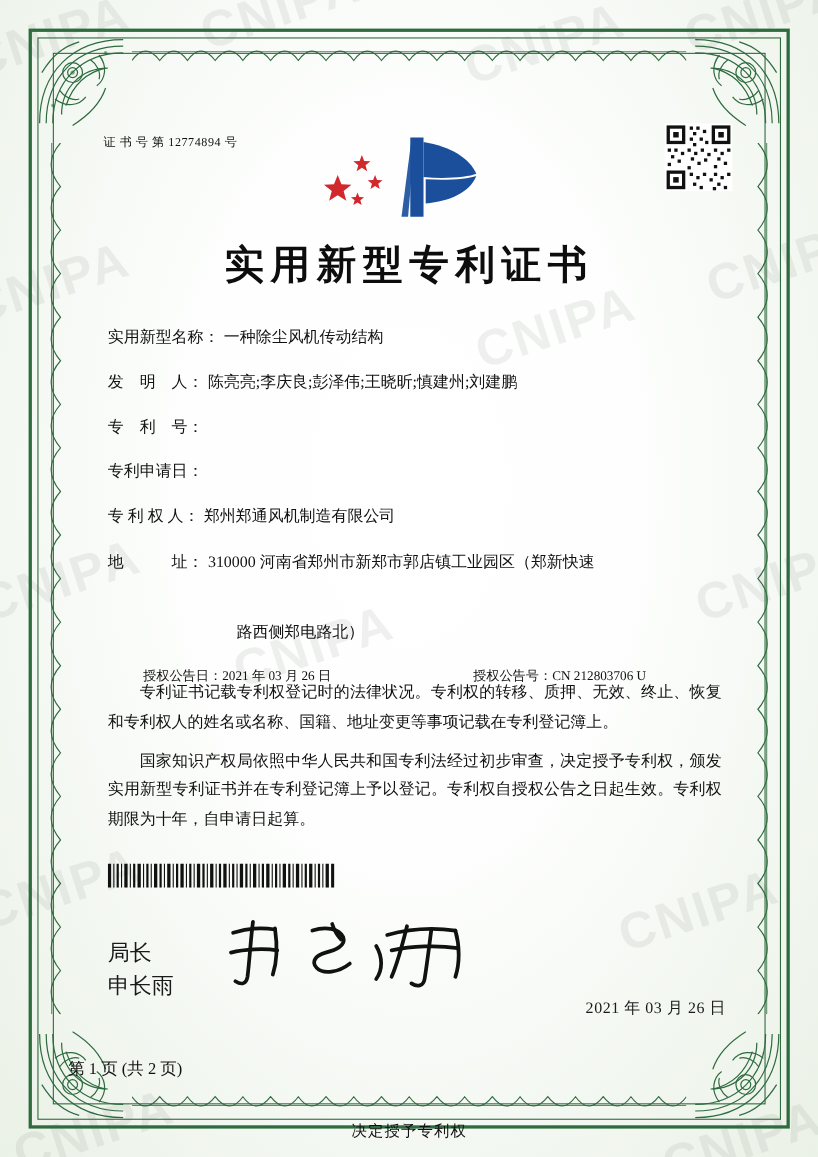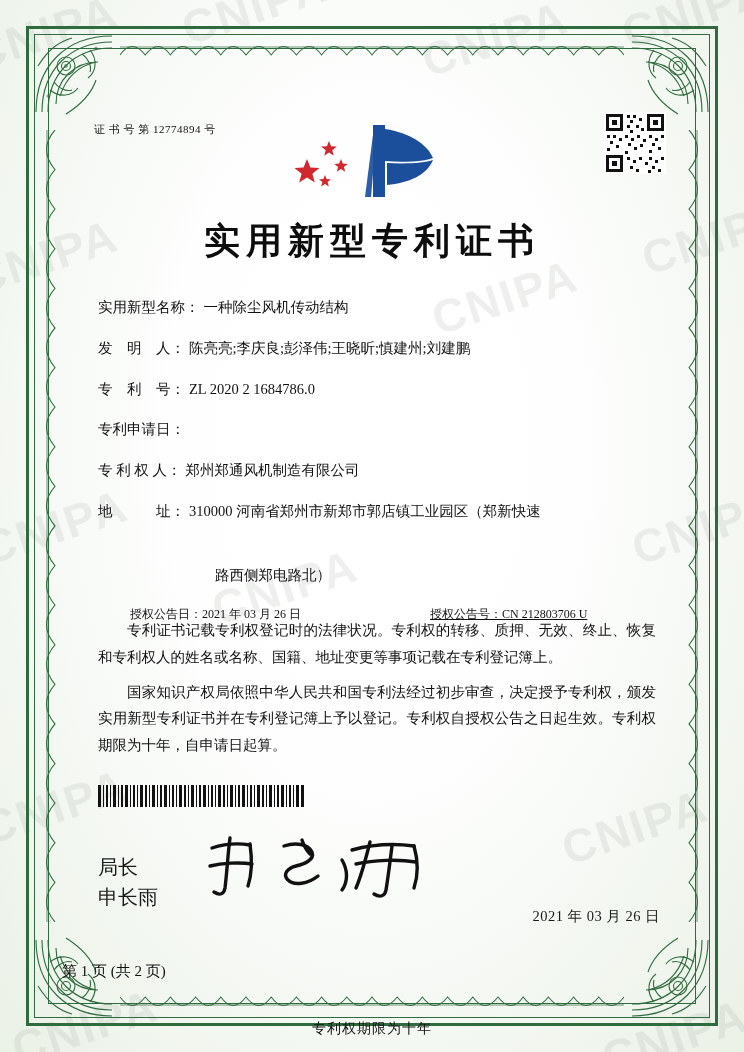--- a/index.html
+++ b/index.html
@@ -178,21 +178,21 @@
     margin-top: 42px;
   }
 
   .row-two {
     display: flex;
     margin-bottom: 19px;
     font-size: 12px;
     margin-left: 32px;
   }
   .row-two .cell-a { width: 300px; }
-  .row-two .cell-b { flex: 1; text-decoration: underline; }
+  .row-two .cell-b { flex: 1; }
 
   .paras {
     position: absolute;
     left: 36px;
     right: 26px;
     top: 555px;
     font-size: 14.5px;
     line-height: 1.85;
     color: #111;
     text-align: justify;
@@ -492,21 +492,20 @@
         <div class="field-value">一种除尘风机传动结构</div>
       </div>
 
       <div class="field-row">
         <div class="field-label">发　明　人：</div>
         <div class="field-value">陈亮亮;李庆良;彭泽伟;王晓昕;慎建州;刘建鹏</div>
       </div>
 
       <div class="field-row">
         <div class="field-label">专　利　号：</div>
-        <div class="field-value">ZL 2020 2 1684786.0</div>
       </div>
 
       <div class="field-row">
         <div class="field-label">专利申请日：</div>
       </div>
 
       <div class="field-row">
         <div class="field-label">专 利 权 人：</div>
         <div class="field-value">郑州郑通风机制造有限公司</div>
       </div>
@@ -618,15 +617,15 @@
       <div>局长</div>
       <div>申长雨</div>
     </div>
 
     <div class="issue-date">2021 年 03 月 26 日</div>
 
     <div class="page-num">第 1 页 (共 2 页)</div>
 
   </div>
 
-  <div class="footnote">专利权期限为十年</div>
+  <div class="footnote">决定授予专利权</div>
 
 </div>
 
 </body></html>

